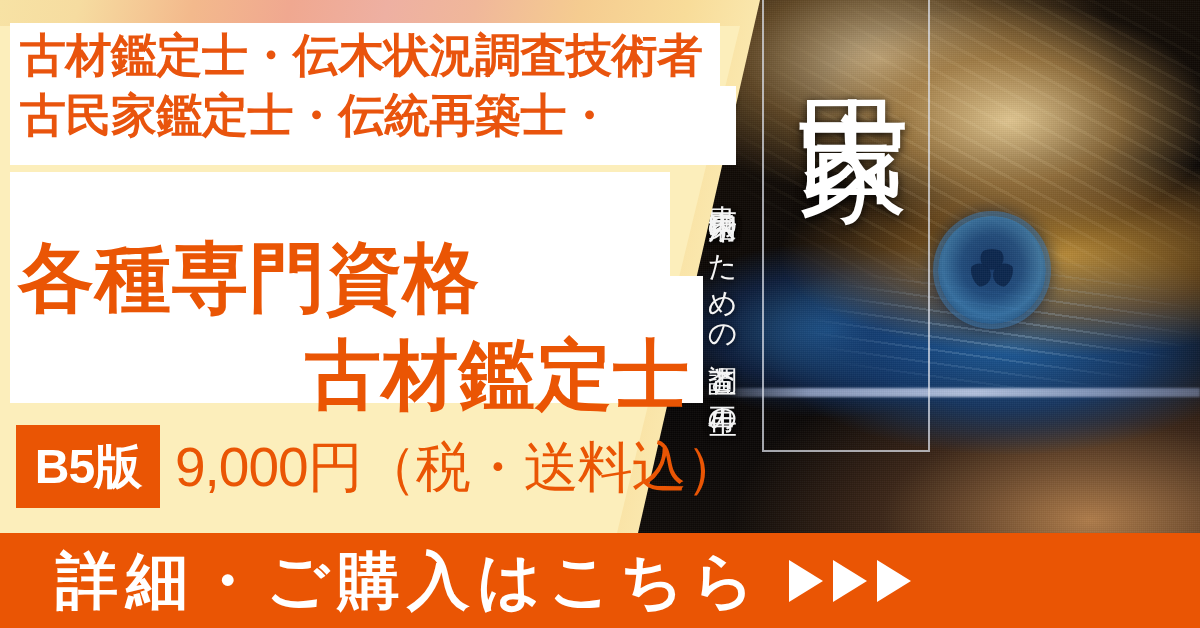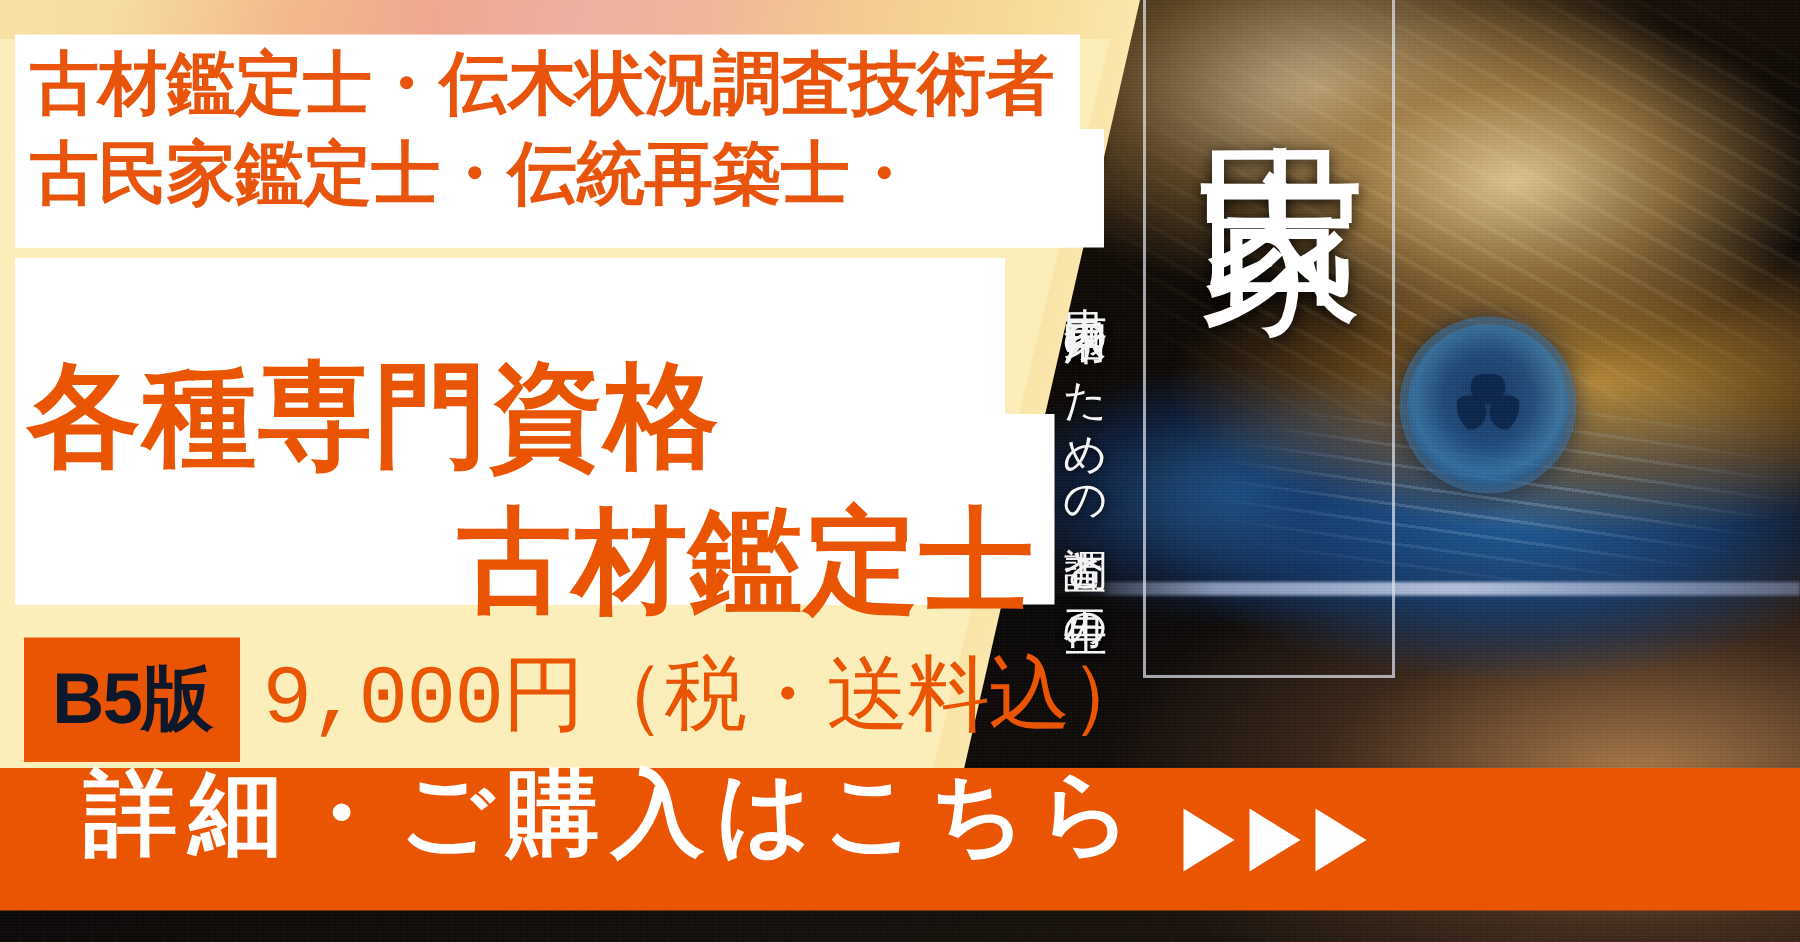--- a/index.html
+++ b/index.html
@@ -217,45 +217,45 @@
   .badge-b5 {
     position: absolute;
     left: 16px; top: 425px;
     width: 144px; height: 83px;
     background: #ea5504;
     display: flex;
     align-items: center;
     justify-content: center;
   }
   .badge-b5 span {
-    color: #0f172a;
+    color: #ffffff;
     font-size: 48px;
     font-weight: 700;
     letter-spacing: -1px;
     line-height: 1;
   }
   .price-text {
     position: absolute;
     left: 175px; top: 428px;
     color: #ea5504;
     font-size: 55px;
     font-weight: 400;
     letter-spacing: -1px;
     line-height: 78px;
     white-space: nowrap;
-    font-family: Liberation Mono, monospace;
   }
 
   
   .cta-bar {
     position: absolute;
-    left: 0; top: 512px;
+    left: 0; top: 533px;
     width: 1200px; height: 95px;
     background: #ea5504;
     display: flex;
+    align-items: center;
   }
   .cta-text {
     color: #ffffff;
     font-size: 62px;
     font-weight: 700;
     letter-spacing: 8px;
     margin-left: 56px;
     white-space: nowrap;
     line-height: 1;
   }

